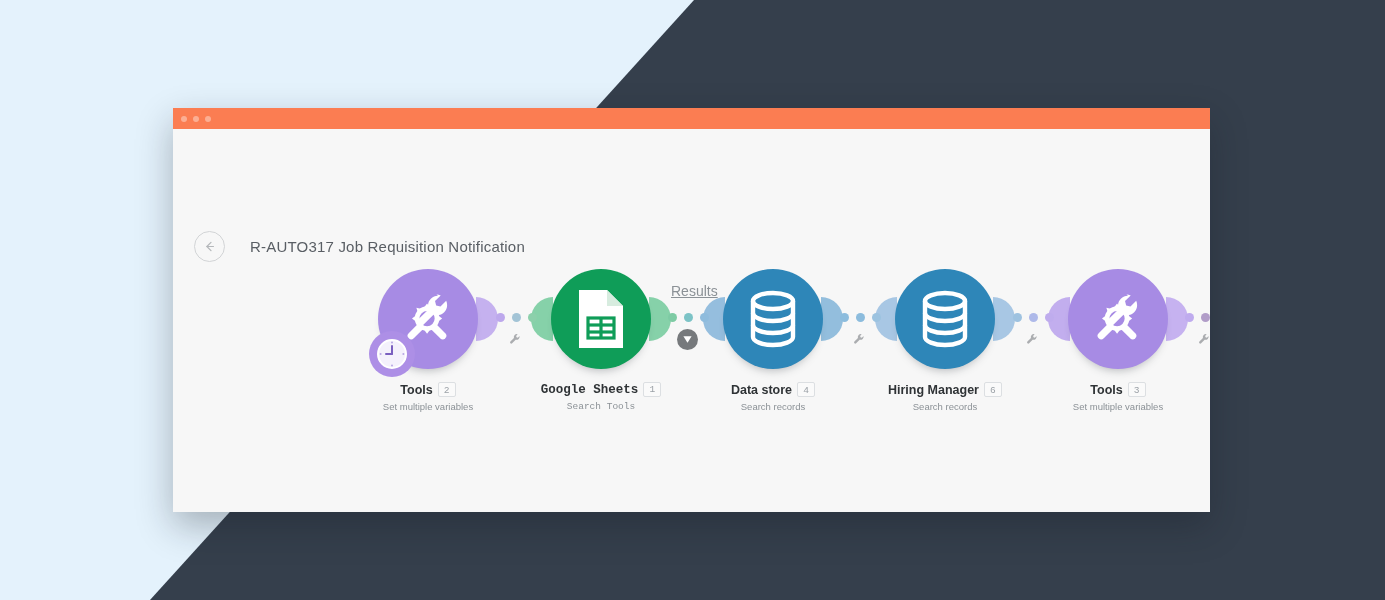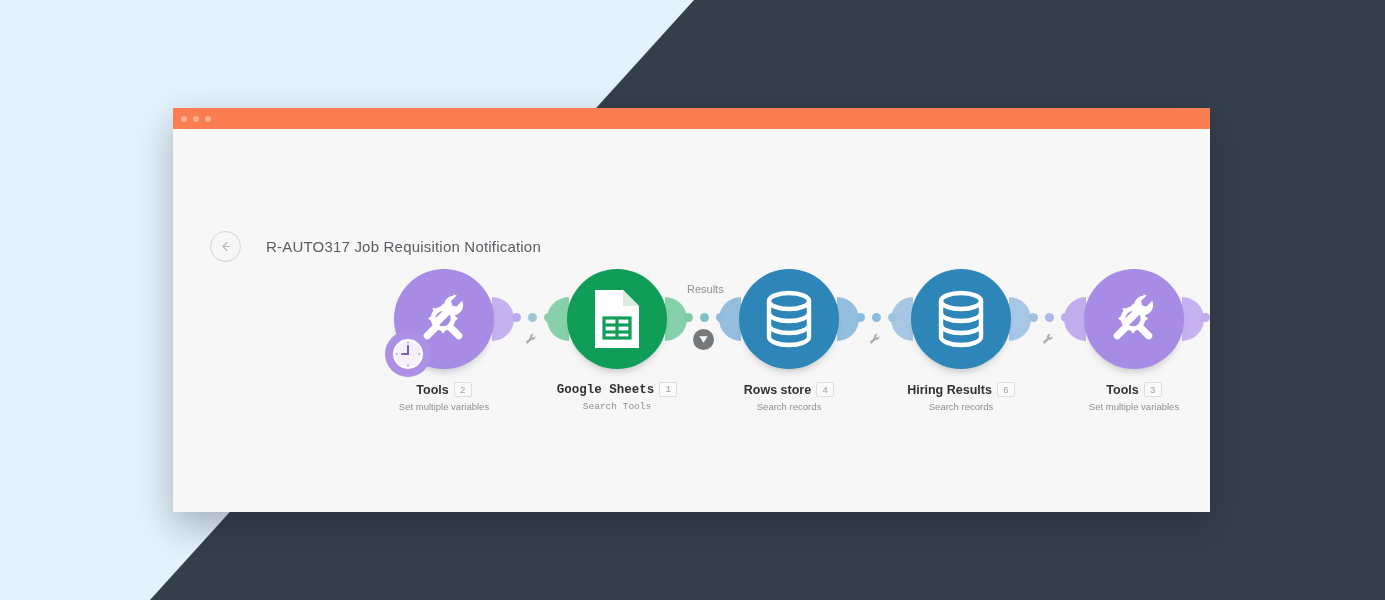--- a/index.html
+++ b/index.html
@@ -53,21 +53,20 @@
     width: 6px;
     height: 6px;
     border-radius: 50%;
     background: rgba(255, 255, 255, 0.38);
   }
 
   #window-body {
     position: relative;
     height: 383px;
     background: #f7f7f7;
-    margin-left: 16px;
   }
 
   
   #header-row {
     position: absolute;
     left: 21px;
     top: 102px;
     display: flex;
     align-items: center;
   }
@@ -212,23 +211,24 @@
   .wrench {
     position: absolute;
     top: 62px;
     width: 12px;
     height: 12px;
     opacity: 0.55;
   }
   .conn-label {
     position: absolute;
     top: 14px;
-    font-size: 11px;
+    font-size: 14px;
     color: #8b9196;
     white-space: nowrap;
+    text-decoration: underline;
   }
   .filter-badge {
     position: absolute;
     top: 60px;
     width: 21px;
     height: 21px;
     border-radius: 50%;
     background: #76797c;
     display: flex;
     align-items: center;
@@ -403,42 +403,42 @@
         <ellipse cx="29" cy="13" rx="20" ry="8"></ellipse>
         <path d="M9 13v36c0 4.4 9 8 20 8s20-3.6 20-8V13"></path>
         <path d="M9 25c0 4.4 9 8 20 8s20-3.6 20-8"></path>
         <path d="M9 37c0 4.4 9 8 20 8s20-3.6 20-8"></path>
       </g>
     </svg>
       </div>
 
     </div>
     <div class="mod-label">
-      <span>Rows store</span>
+      <span>Data store</span>
       <span class="mod-badge">4</span>
     </div>
     <div class="mod-sub">Search records</div>
   </div>
         <div class="module" style="left: 772px;">
     <div class="bubble-wrap">
 
       <div class="bubble" style="background:#2e86b8">
         <svg width="58" height="62" viewBox="0 0 58 62">
       <g fill="none" stroke="#ffffff" stroke-width="4.4">
         <ellipse cx="29" cy="13" rx="20" ry="8"></ellipse>
         <path d="M9 13v36c0 4.4 9 8 20 8s20-3.6 20-8V13"></path>
         <path d="M9 25c0 4.4 9 8 20 8s20-3.6 20-8"></path>
         <path d="M9 37c0 4.4 9 8 20 8s20-3.6 20-8"></path>
       </g>
     </svg>
       </div>
 
     </div>
     <div class="mod-label">
-      <span>Hiring Results</span>
+      <span>Hiring Manager</span>
       <span class="mod-badge">6</span>
     </div>
     <div class="mod-sub">Search records</div>
   </div>
         <div class="module" style="left: 945px;">
     <div class="bubble-wrap">
 
       <div class="bubble" style="background:#a78be4">
         <svg width="60" height="60" viewBox="0 0 64 64">
       <g fill="#ffffff">

